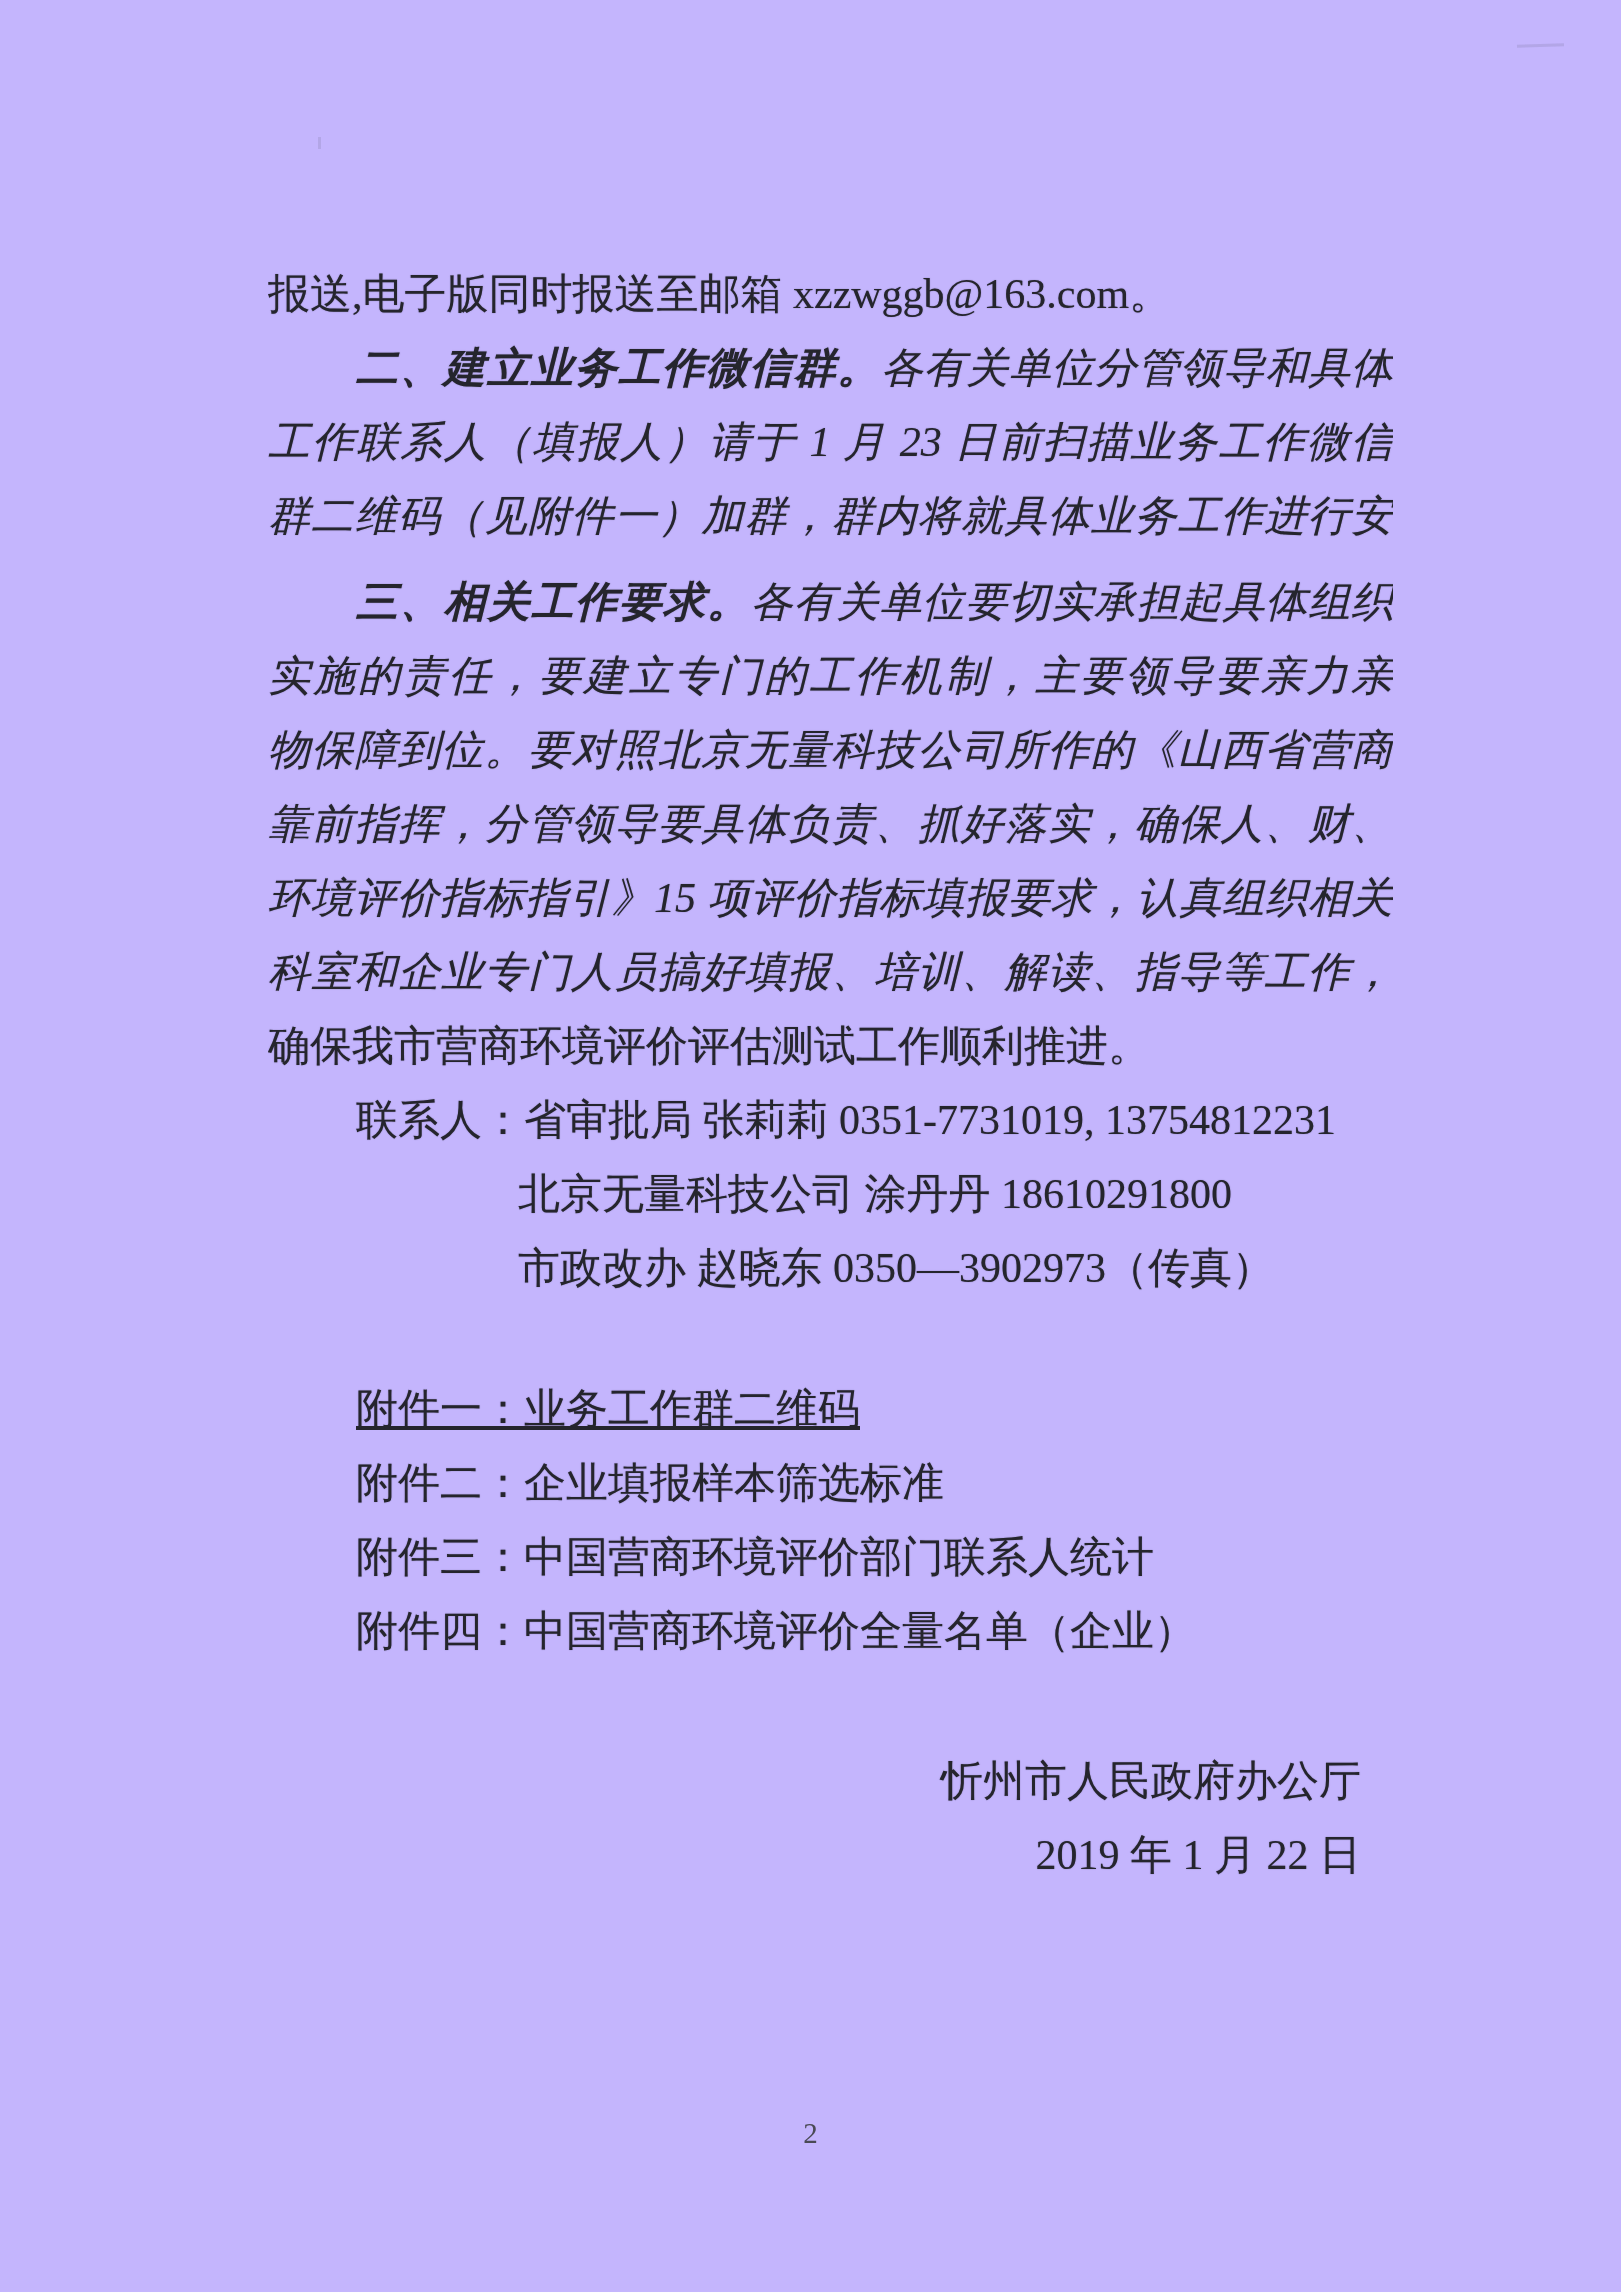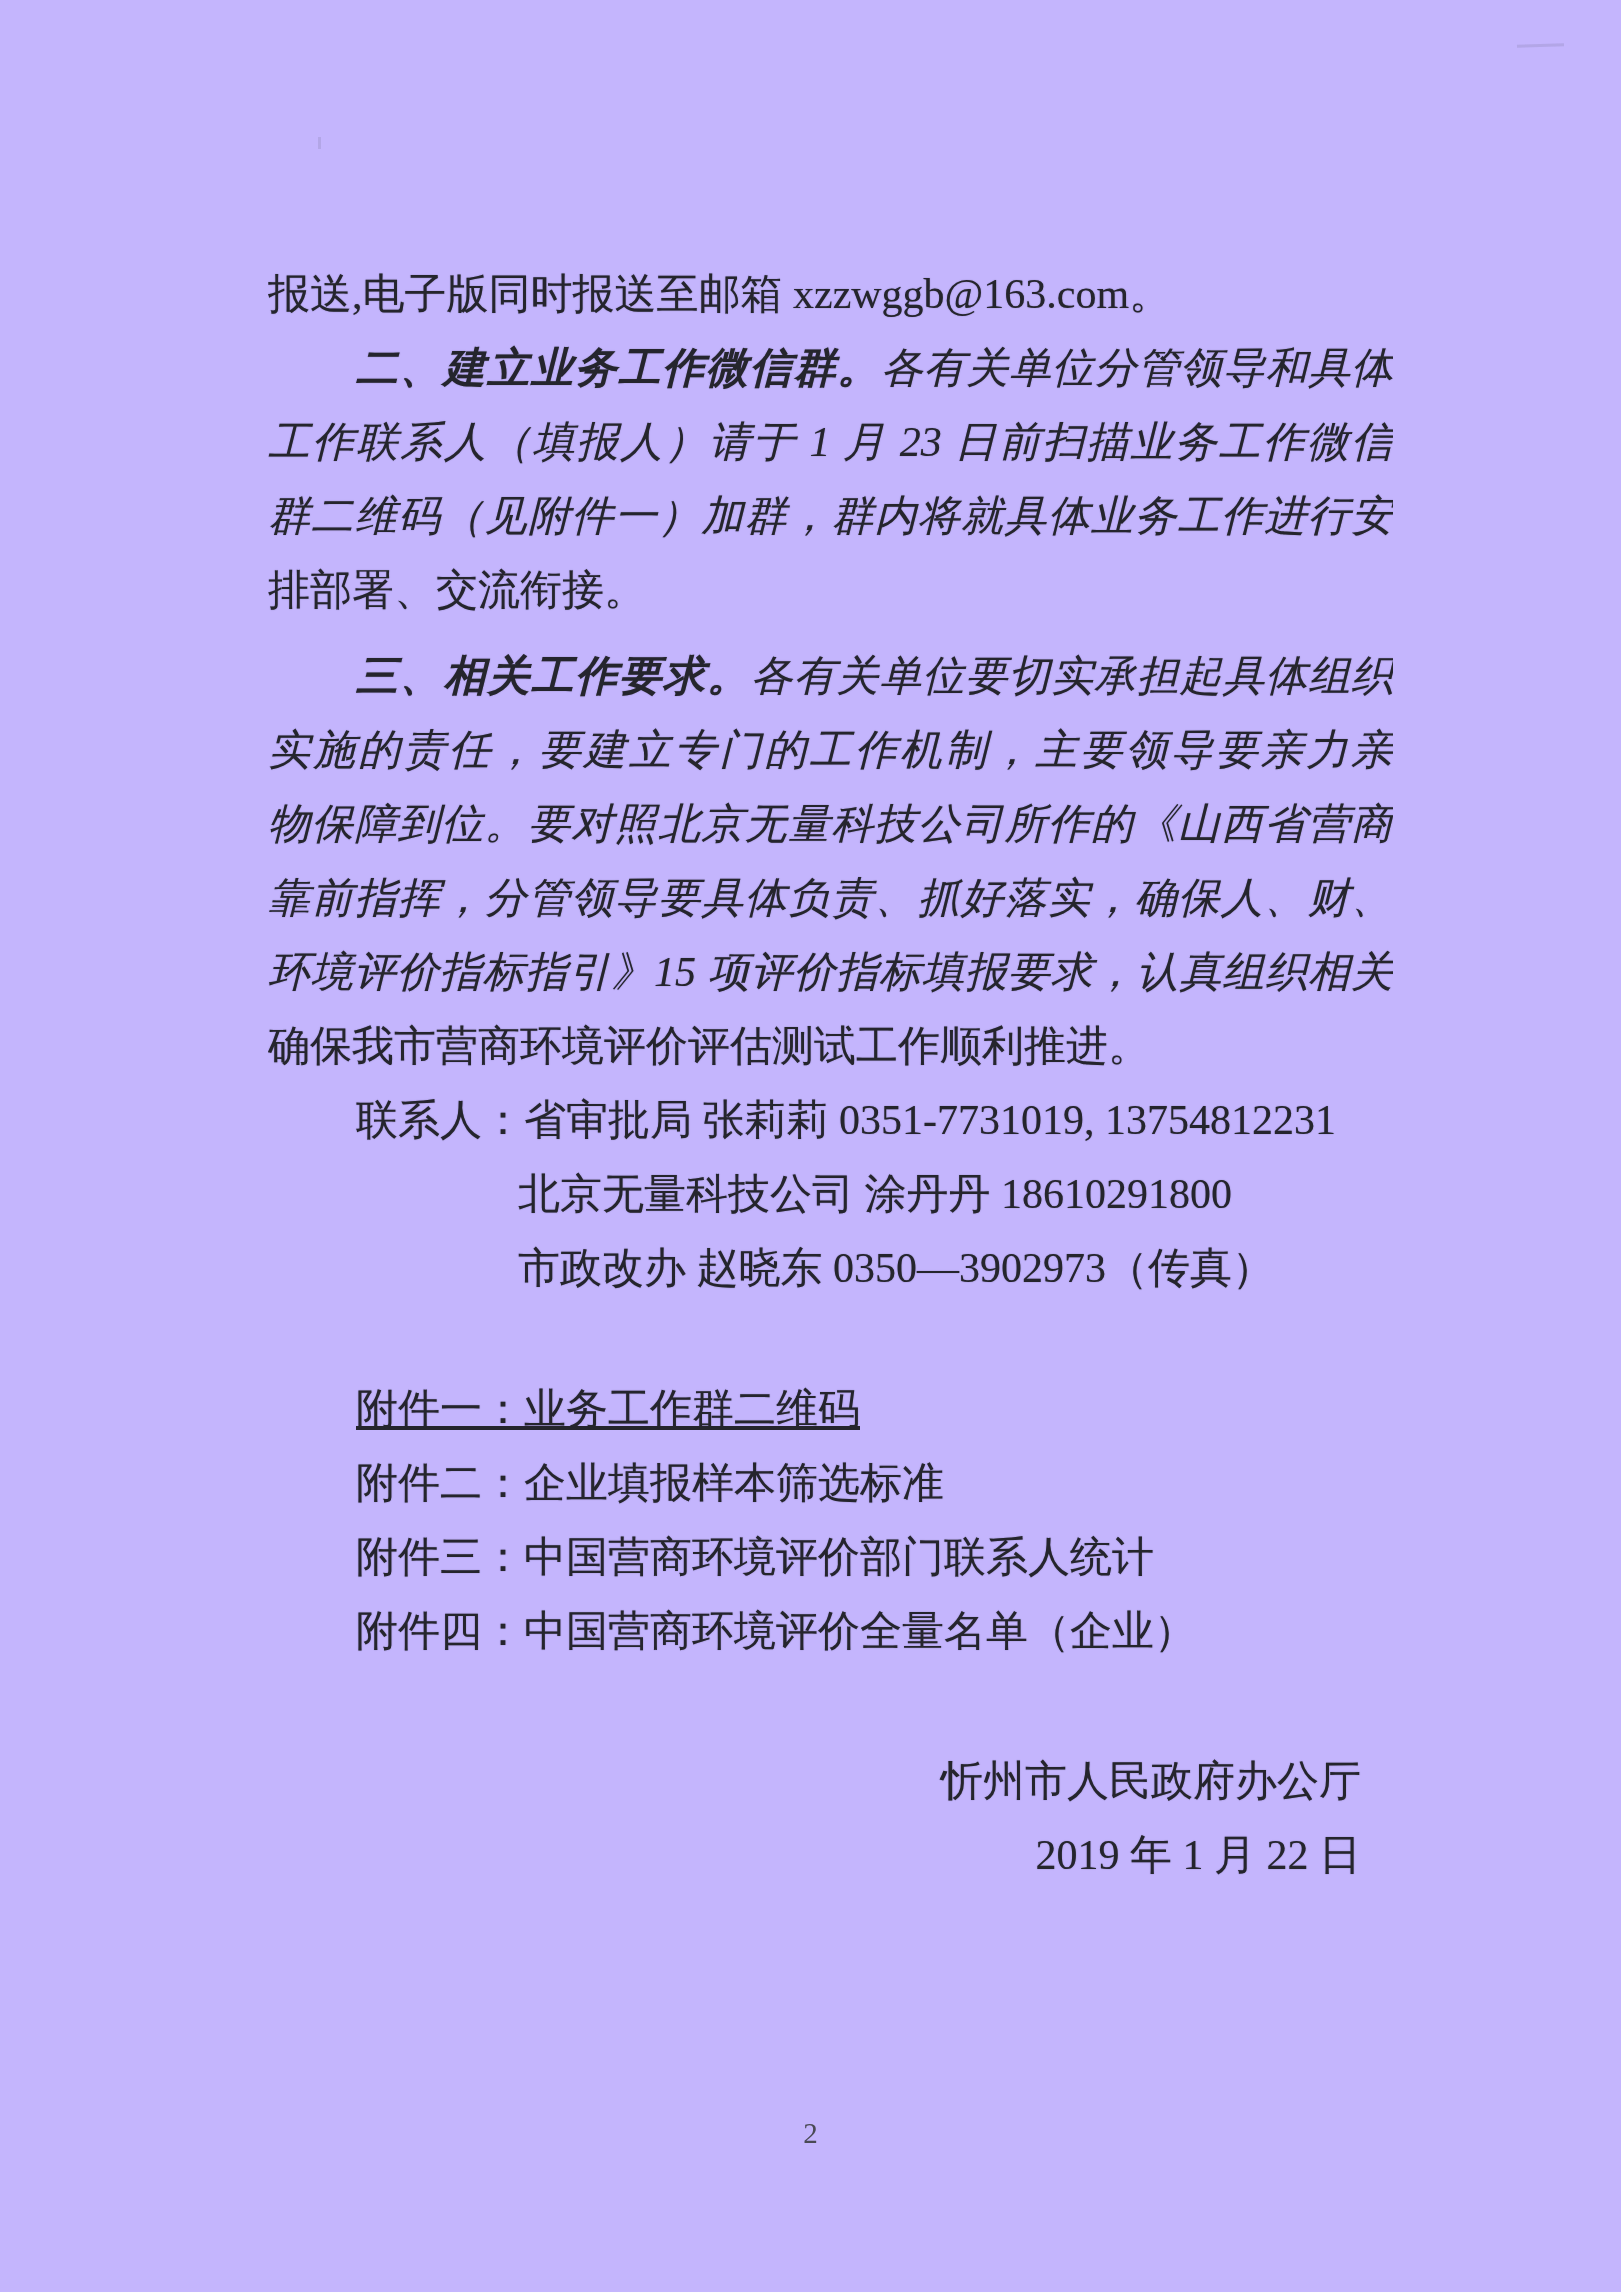--- a/index.html
+++ b/index.html
@@ -66,27 +66,27 @@
   <div class="speck speck1"></div>
   <div class="speck speck2"></div>
 
   <div class="content">
 
     <p class="ln"><span>报送,电子版同时报送至邮箱 xzzwggb@163.com。</span></p>
 
     <p class="ln j ind"><span class="b">二、建立业务工作微信群。</span><span>各有关单位分管领导和具体</span></p>
     <p class="ln j"><span>工作联系人（填报人）请于 1 月 23 日前扫描业务工作微信</span></p>
     <p class="ln j"><span>群二维码（见附件一）加群，群内将就具体业务工作进行安</span></p>
-    <p class="ln"><span>排部署、交流衔接。</span></p>
 
     <p class="ln j ind mt-sec"><span class="b">三、相关工作要求。</span><span>各有关单位要切实承担起具体组织</span></p>
     <p class="ln j"><span>实施的责任，要建立专门的工作机制，主要领导要亲力亲为、</span></p>
     <p class="ln j"><span>物保障到位。要对照北京无量科技公司所作的《山西省营商</span></p>
     <p class="ln j"><span>靠前指挥，分管领导要具体负责、抓好落实，确保人、财、</span></p>
     <p class="ln j"><span>环境评价指标指引》15 项评价指标填报要求，认真组织相关</span></p>
+    <p class="ln j"><span>科室和企业专门人员搞好填报、培训、解读、指导等工作，</span></p>
     <p class="ln"><span>确保我市营商环境评价评估测试工作顺利推进。</span></p>
 
     <p class="ln ind"><span>联系人：省审批局 张莉莉 0351-7731019, 13754812231</span></p>
     <p class="ln ind2"><span>北京无量科技公司 涂丹丹 18610291800</span></p>
     <p class="ln ind2"><span>市政改办 赵晓东 0350—3902973（传真）</span></p>
 
     <p class="ln ind mt-att"><span>附件一：业务工作群二维码</span></p>
     <p class="ln ind"><span>附件二：企业填报样本筛选标准</span></p>
     <p class="ln ind"><span>附件三：中国营商环境评价部门联系人统计</span></p>
     <p class="ln ind"><span>附件四：中国营商环境评价全量名单（企业）</span></p>

